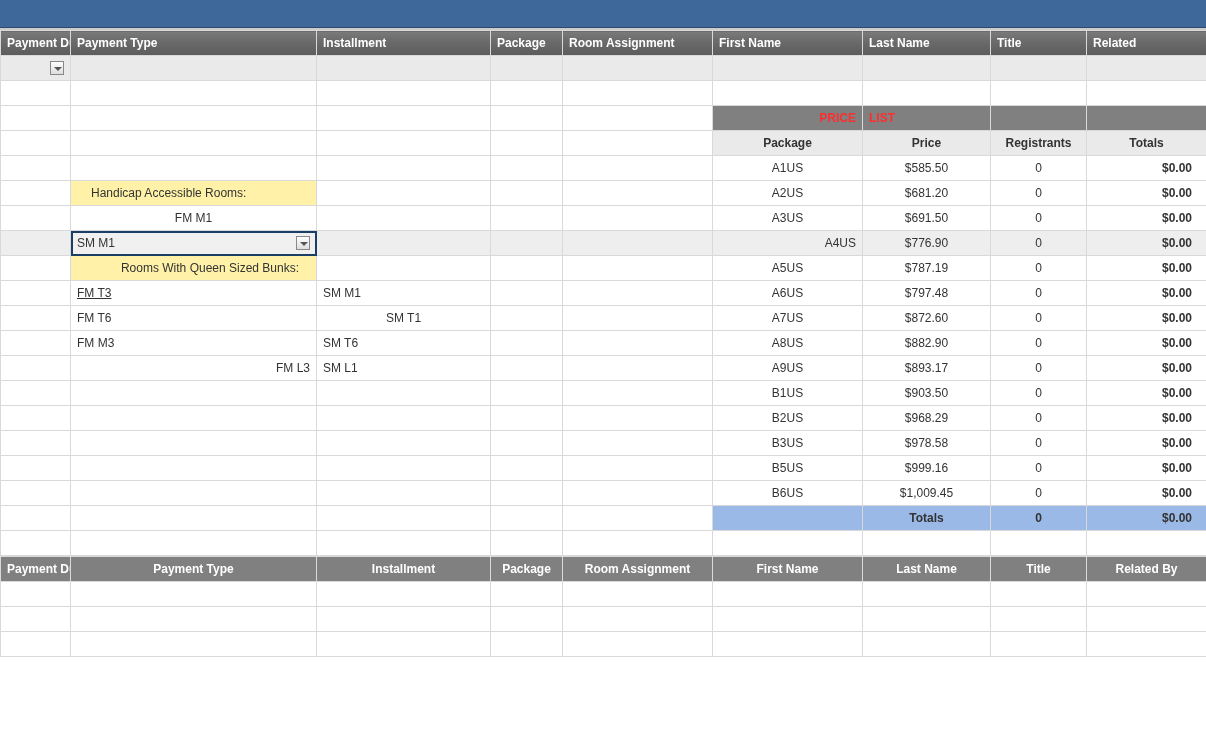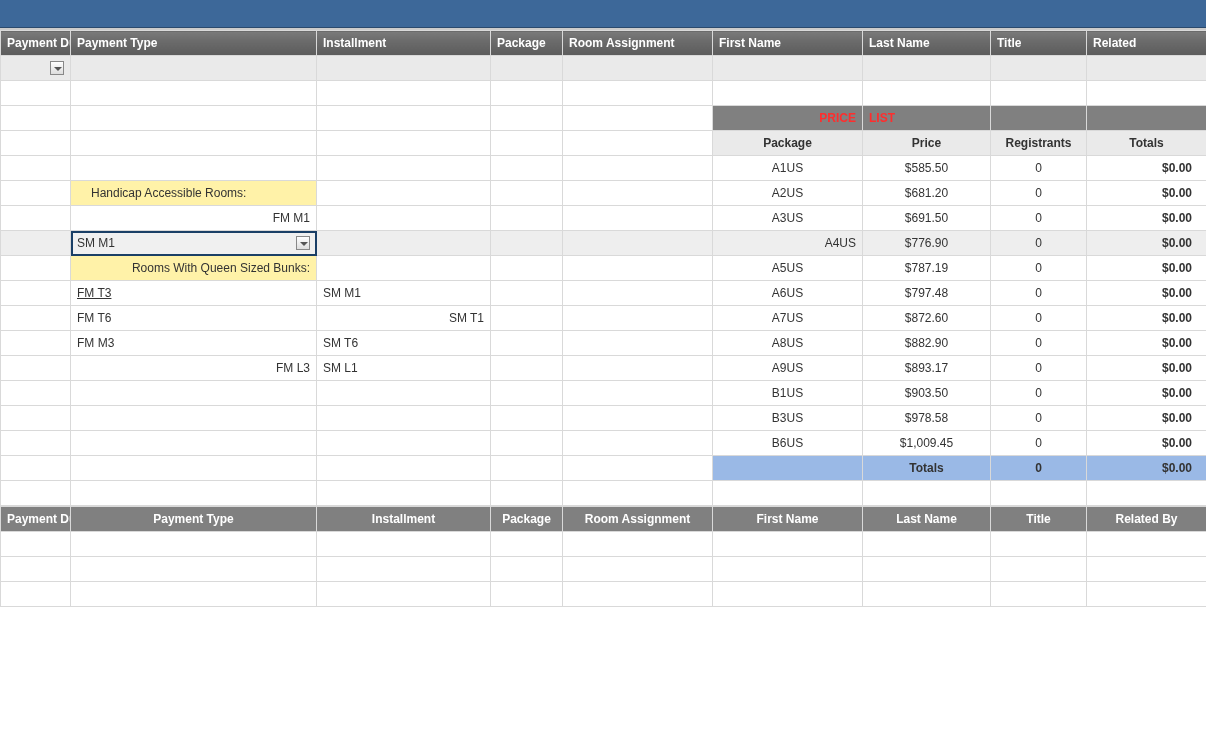--- a/index.html
+++ b/index.html
@@ -219,21 +219,21 @@
     <td></td>
     <td></td>
     <td>A2US</td>
     <td>$681.20</td>
     <td>0</td>
     <td class="totals-td">$0.00</td>
   </tr>
 
   <tr class="price-row">
     <td></td>
-    <td style="text-align:right;margin-left:28px;">FM M1</td>
+    <td style="text-align:center;margin-left:28px;">FM M1</td>
     <td style="text-align:left;"></td>
     <td></td>
     <td></td>
     <td>A3US</td>
     <td>$691.50</td>
     <td>0</td>
     <td class="totals-td">$0.00</td>
   </tr>
 
   <tr class="price-row">
@@ -246,21 +246,21 @@
     <td style="background:#eee;"></td>
     <td style="background:#eee;"></td>
     <td style="background:#eee;text-align:right;">A4US</td>
     <td style="background:#eee;">$776.90</td>
     <td style="background:#eee;">0</td>
     <td class="totals-td" style="background:#eee;">$0.00</td>
   </tr>
 
   <tr class="price-row">
     <td></td>
-    <td class="yellow-cell" style="text-align:right;padding-left:39px;">Rooms With Queen Sized Bunks:</td>
+    <td class="yellow-cell" style="text-align:center;padding-left:39px;">Rooms With Queen Sized Bunks:</td>
     <td style="text-align:left;"></td>
     <td></td>
     <td></td>
     <td>A5US</td>
     <td>$787.19</td>
     <td>0</td>
     <td class="totals-td">$0.00</td>
   </tr>
 
   <tr class="price-row">
@@ -271,21 +271,21 @@
     <td></td>
     <td>A6US</td>
     <td>$797.48</td>
     <td>0</td>
     <td class="totals-td">$0.00</td>
   </tr>
 
   <tr class="price-row">
     <td></td>
     <td style="text-align:left;">FM T6</td>
-    <td style="text-align:right;margin-top:7px;">SM T1</td>
+    <td style="text-align:center;margin-top:7px;">SM T1</td>
     <td></td>
     <td></td>
     <td>A7US</td>
     <td>$872.60</td>
     <td>0</td>
     <td class="totals-td">$0.00</td>
   </tr>
 
   <tr class="price-row">
     <td></td>
@@ -321,22 +321,44 @@
     <td>$903.50</td>
     <td>0</td>
     <td class="totals-td">$0.00</td>
   </tr>
   <tr class="price-row">
     <td></td>
         <td></td>
         <td></td>
         <td></td>
         <td></td>
+    <td>B2US</td>
+    <td>$968.29</td>
+    <td>0</td>
+    <td class="totals-td">$0.00</td>
+  </tr>
+  <tr class="price-row">
+    <td></td>
+        <td></td>
+        <td></td>
+        <td></td>
+        <td></td>
     <td>B3US</td>
     <td>$978.58</td>
+    <td>0</td>
+    <td class="totals-td">$0.00</td>
+  </tr>
+  <tr class="price-row">
+    <td></td>
+        <td></td>
+        <td></td>
+        <td></td>
+        <td></td>
+    <td>B5US</td>
+    <td>$999.16</td>
     <td>0</td>
     <td class="totals-td">$0.00</td>
   </tr>
   <tr class="price-row">
     <td></td>
         <td></td>
         <td></td>
         <td></td>
         <td></td>
     <td>B6US</td>

